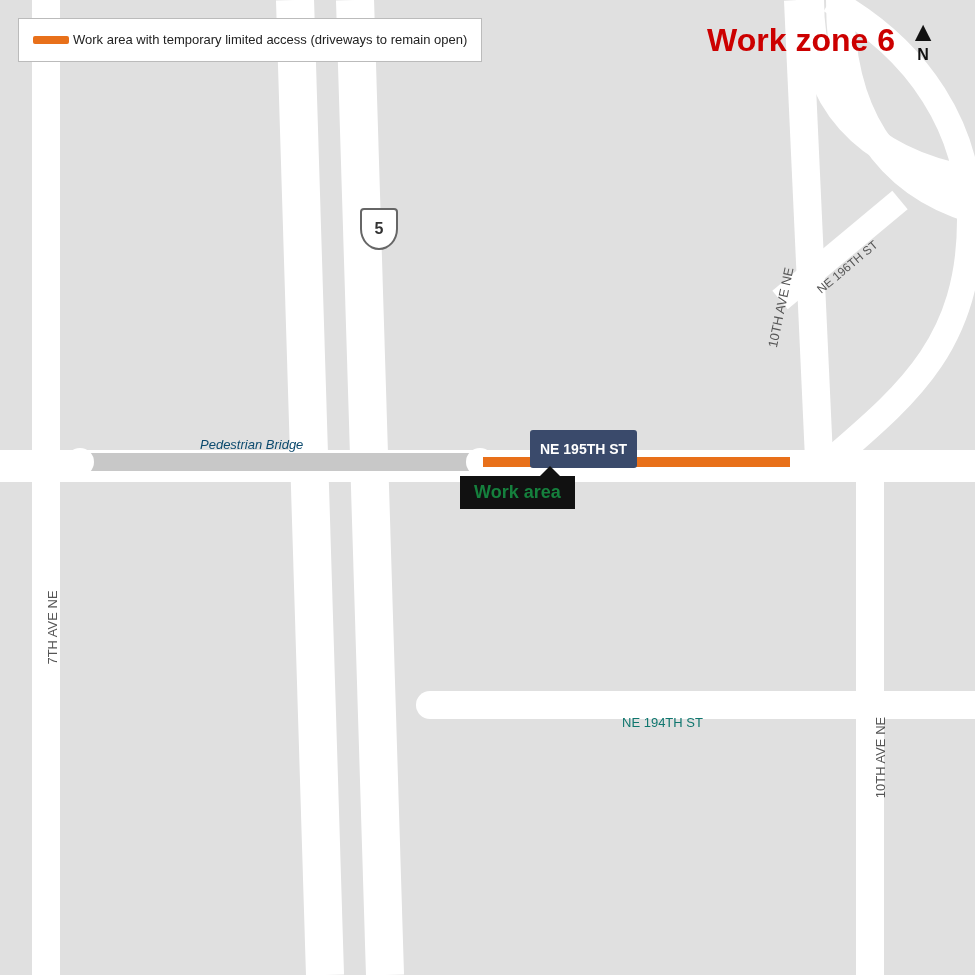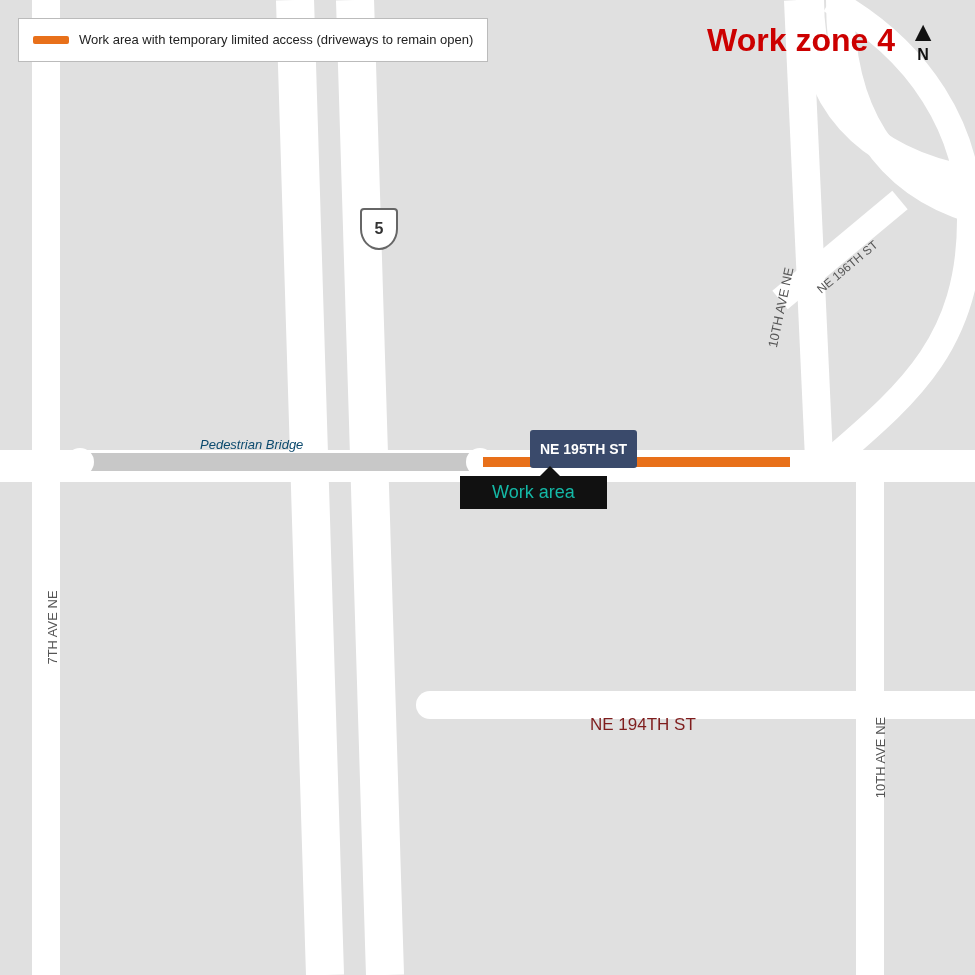--- a/index.html
+++ b/index.html
@@ -36,21 +36,21 @@
       left: 18px;
       background: white;
       border: 1.5px solid #bbb;
       padding: 12px 14px;
       min-width: 170px;
       z-index: 10;
     }
     .legend-item {
       display: flex;
       align-items: flex-start;
-      gap: 10px;
+      gap: 4px;
     }
     .legend-swatch {
       width: 36px;
       height: 8px;
       background: #e8701a;
       border-radius: 2px;
       margin-top: 5px;
       flex-shrink: 0;
     }
     .legend-text {
@@ -85,24 +85,25 @@
       line-height: 1;
       color: #111;
     }
     .north-n {
       font-size: 16px;
       font-weight: bold;
       color: #111;
     }
     .street-label-bold {
       position: absolute;
-      font-size: 17px;
-      color: #7f1d1d;
+      font-size: 13px;
+      color: #0f766e;
       white-space: nowrap;
       font-style: normal;
+      margin-left: 32px;
     }
     .street-label-rotated {
       position: absolute;
       font-size: 13px;
       color: #555;
       white-space: nowrap;
       transform-origin: center center;
     }
 
     
@@ -119,24 +120,24 @@
       z-index: 10;
       white-space: nowrap;
     }
 
     
     .work-area-callout {
       position: absolute;
       top: 476px;
       left: 460px;
       background: #111;
-      color: #14b8a6;
-      padding: 6px 32px;
+      color: #15803d;
+      padding: 6px 14px;
       font-size: 18px;
-      font-weight: normal;
+      font-weight: bold;
       z-index: 10;
       white-space: nowrap;
     }
     
     .work-area-callout::before {
       content: '';
       position: absolute;
       top: -10px;
       left: 80px;
       width: 0;
@@ -221,21 +222,21 @@
     <line x1="483" y1="462" x2="790" y2="462" stroke="#e8701a" stroke-width="10"></line>
   </svg>
 
   <div class="legend">
     <div class="legend-item">
       <div class="legend-swatch"></div>
       <div class="legend-text">Work area with temporary limited access (driveways to remain open)</div>
     </div>
   </div>
 
-  <div class="map-title">Work zone 4</div>
+  <div class="map-title">Work zone 6</div>
 
   <div class="north-arrow">
     <div class="north-arrow-symbol">▲</div>
     <div class="north-n">N</div>
   </div>
 
   <div class="i5-shield">
     <div class="shield-shape">
       <span>5</span>
     </div>

